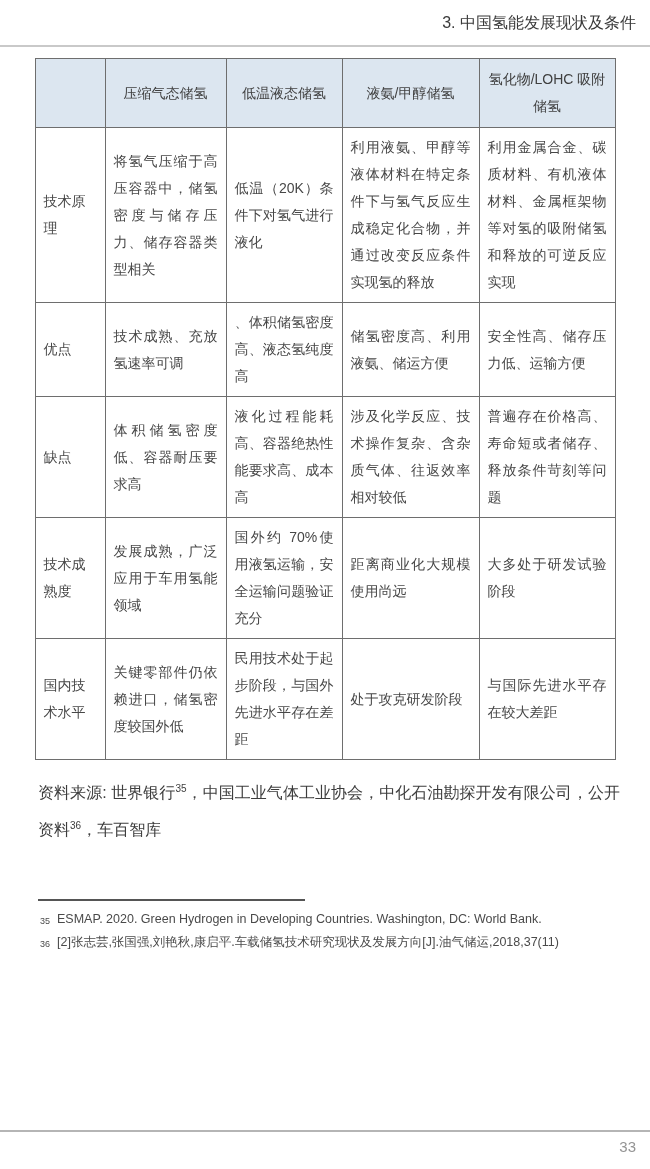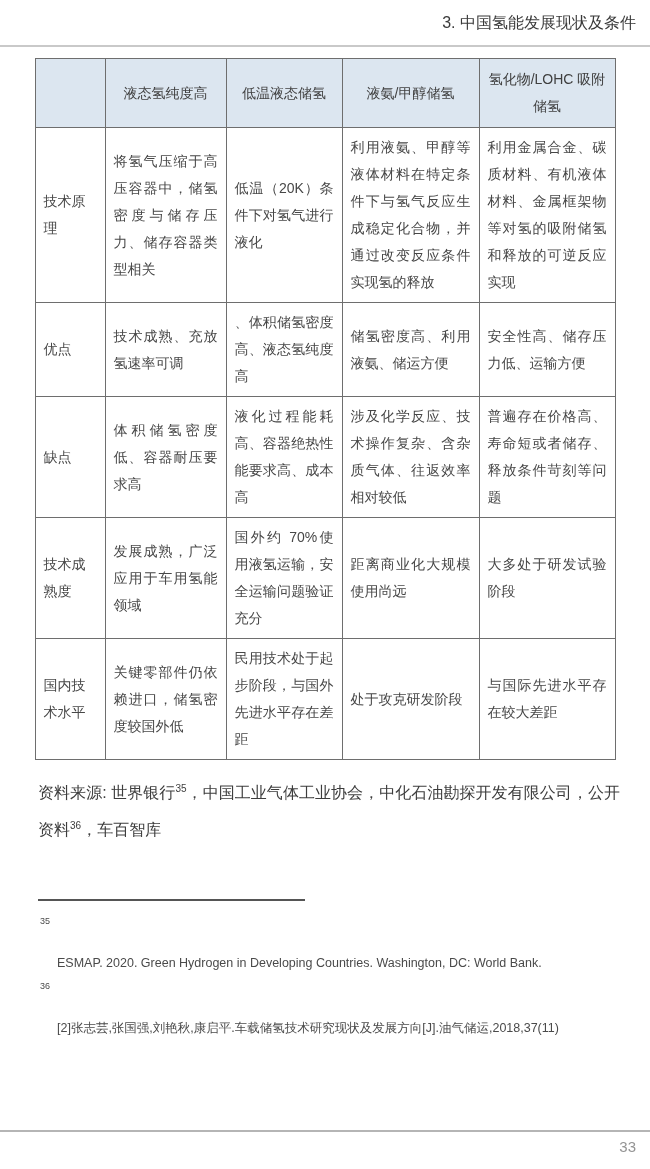--- a/index.html
+++ b/index.html
@@ -103,21 +103,21 @@
     color: #4a4a4a;
   }
   .footnote { display: flex; align-items: flex-start; }
   .fn-marker {
     width: 17px;
     flex: 0 0 17px;
     font-size: 9px;
     padding-top: 2px;
     color: #4a4a4a;
   }
-  .fn-body { flex: 1; margin-top: 44px; }
+  .fn-body { flex: 1; }
 
   
   .footer-rule {
     position: absolute;
     left: 0; right: 0; top: 1130px;
     border-top: 2px solid #b5b5b5;
     height: 0;
   }
   .page-number {
     position: absolute;
@@ -141,21 +141,21 @@
     <colgroup>
       <col style="width:70px">
       <col style="width:121px">
       <col style="width:116px">
       <col style="width:137px">
       <col style="width:136px">
     </colgroup>
     <thead>
       <tr>
         <th></th>
-        <th>液态氢纯度高</th>
+        <th>压缩气态储氢</th>
         <th>低温液态储氢</th>
         <th>液氨/甲醇储氢</th>
         <th>氢化物/LOHC 吸附储氢</th>
       </tr>
     </thead>
     <tbody>
       <tr class="r-principle">
         <th>技术原理</th>
         <td>将氢气压缩于高压容器中，储氢密度与储存压力、储存容器类型相关</td>
         <td>低温（20K）条件下对氢气进行液化</td>

